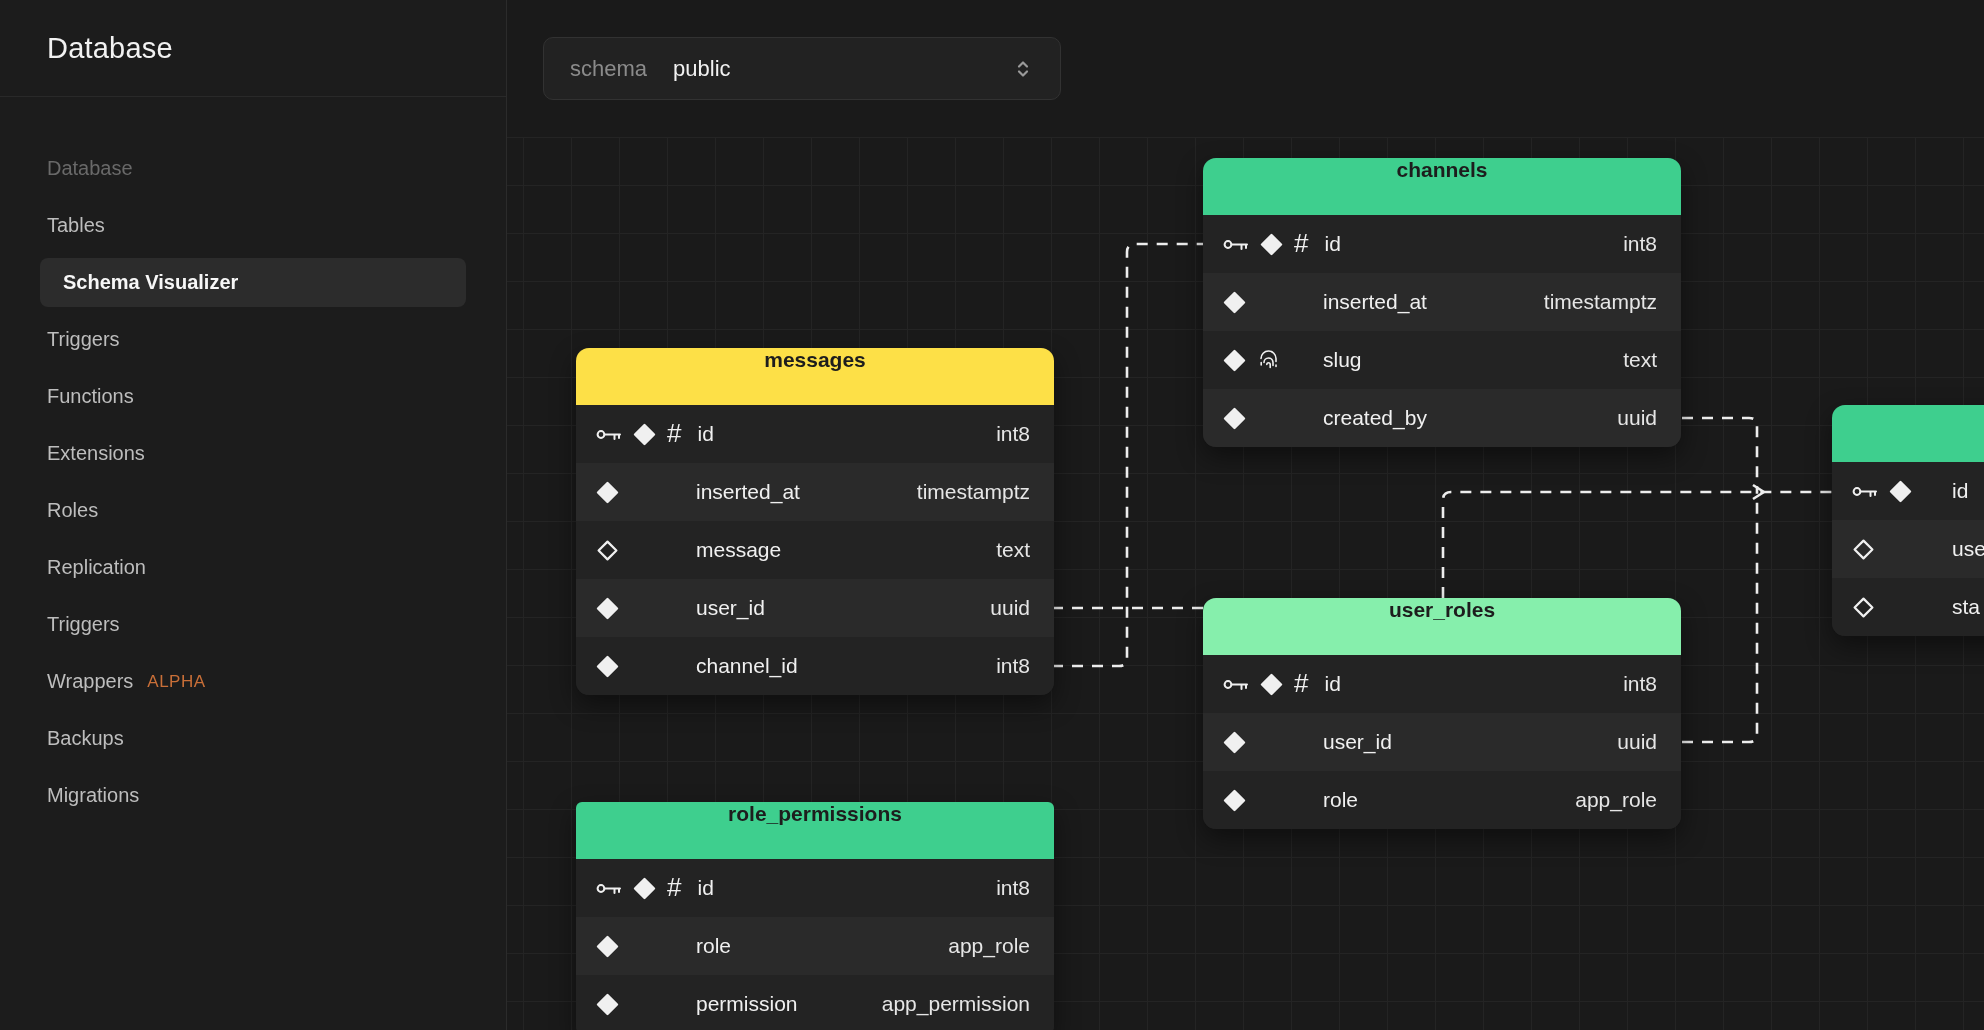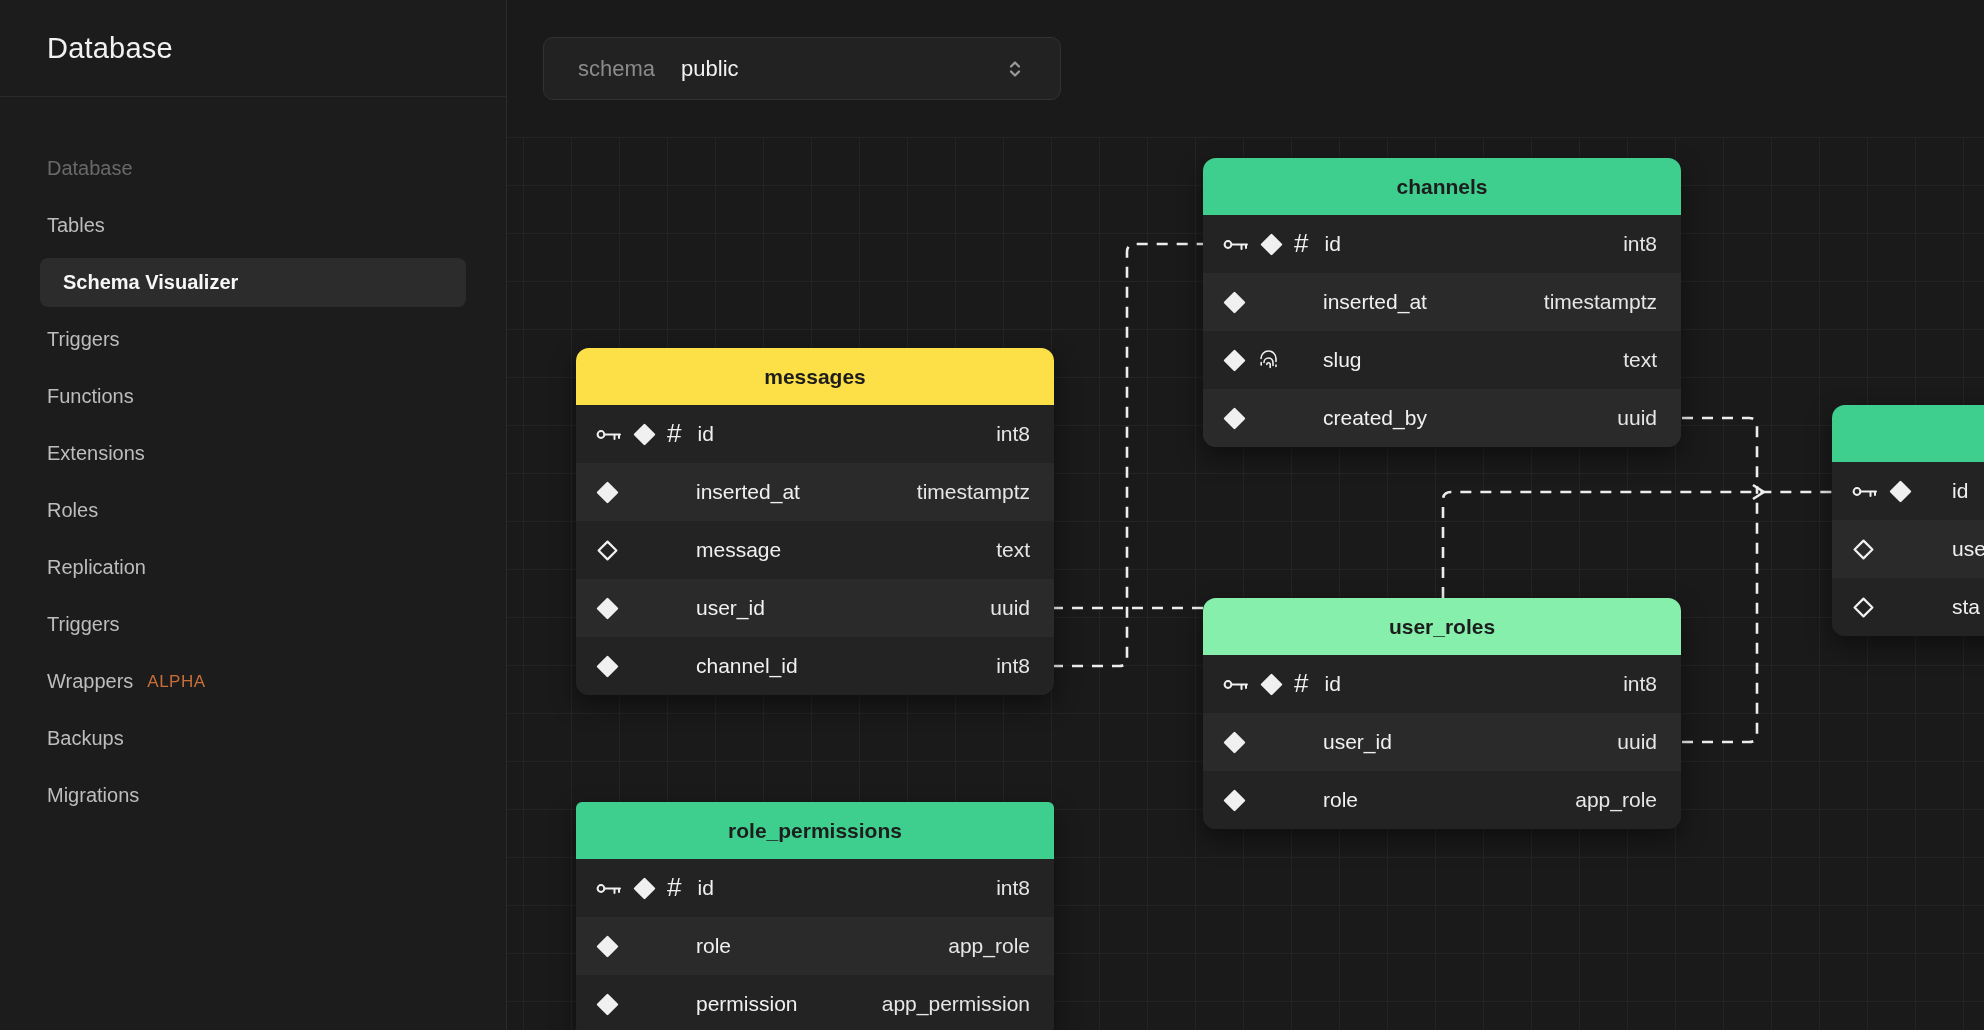--- a/index.html
+++ b/index.html
@@ -25,28 +25,28 @@
   .canvas{position:absolute;left:507px;top:0;width:1477px;height:1030px;background:#1a1a1a;cursor:grab;}
   .grid{position:absolute;left:0;top:137px;right:0;bottom:0;
     background-image:
       linear-gradient(to right,#242424 1px,transparent 1px),
       linear-gradient(to bottom,#242424 1px,transparent 1px);
     background-size:48px 48px;background-position:16px 0;}
   .edges{position:absolute;left:0;top:0;z-index:2;}
   
   .dropdown{position:absolute;left:36px;top:37px;width:518px;height:63px;background:#222222;
     border:1px solid #323232;border-radius:10px;display:flex;align-items:center;box-sizing:border-box;
-    padding:0 34px;gap:26px;font-size:22px;cursor:pointer;z-index:5;}
+    padding:0 26px;gap:26px;font-size:22px;cursor:pointer;z-index:5;}
   .dd-label{color:#8b8b8b;}
   .dd-value{color:#f2f2f2;flex:1;}
   .dd-chevron{flex:0 0 auto;}
   
   .table{position:absolute;width:478px;border-radius:13px;overflow:hidden;z-index:3;
     box-shadow:0 10px 26px rgba(0,0,0,.45);background:#232323;cursor:grab;}
-  .table-header{height:57px;display:flex;align-items:center;justify-content:center;
+  .table-header{height:57px;display:flex;align-items:flex-start;justify-content:center;
     font-size:21px;font-weight:700;color:#1d1d1d;}
   .t-row{height:58px;display:flex;align-items:center;padding:0 24px 0 20px;box-sizing:border-box;
     font-size:21px;color:#f0f0f0;}
   .t-row.odd{background:#232323;}
   .t-row.even{background:#2a2a2a;}
   .icons{display:flex;align-items:center;gap:11px;min-width:84px;}
   .icons svg{display:block;}
   .hash-glyph{font-size:26px;line-height:1;color:#f0f0f0;font-weight:400;margin-top:-2px;}
   .col-name{margin-left:16px;flex:1;white-space:nowrap;}
   .col-type{color:#e6e6e6;white-space:nowrap;}

